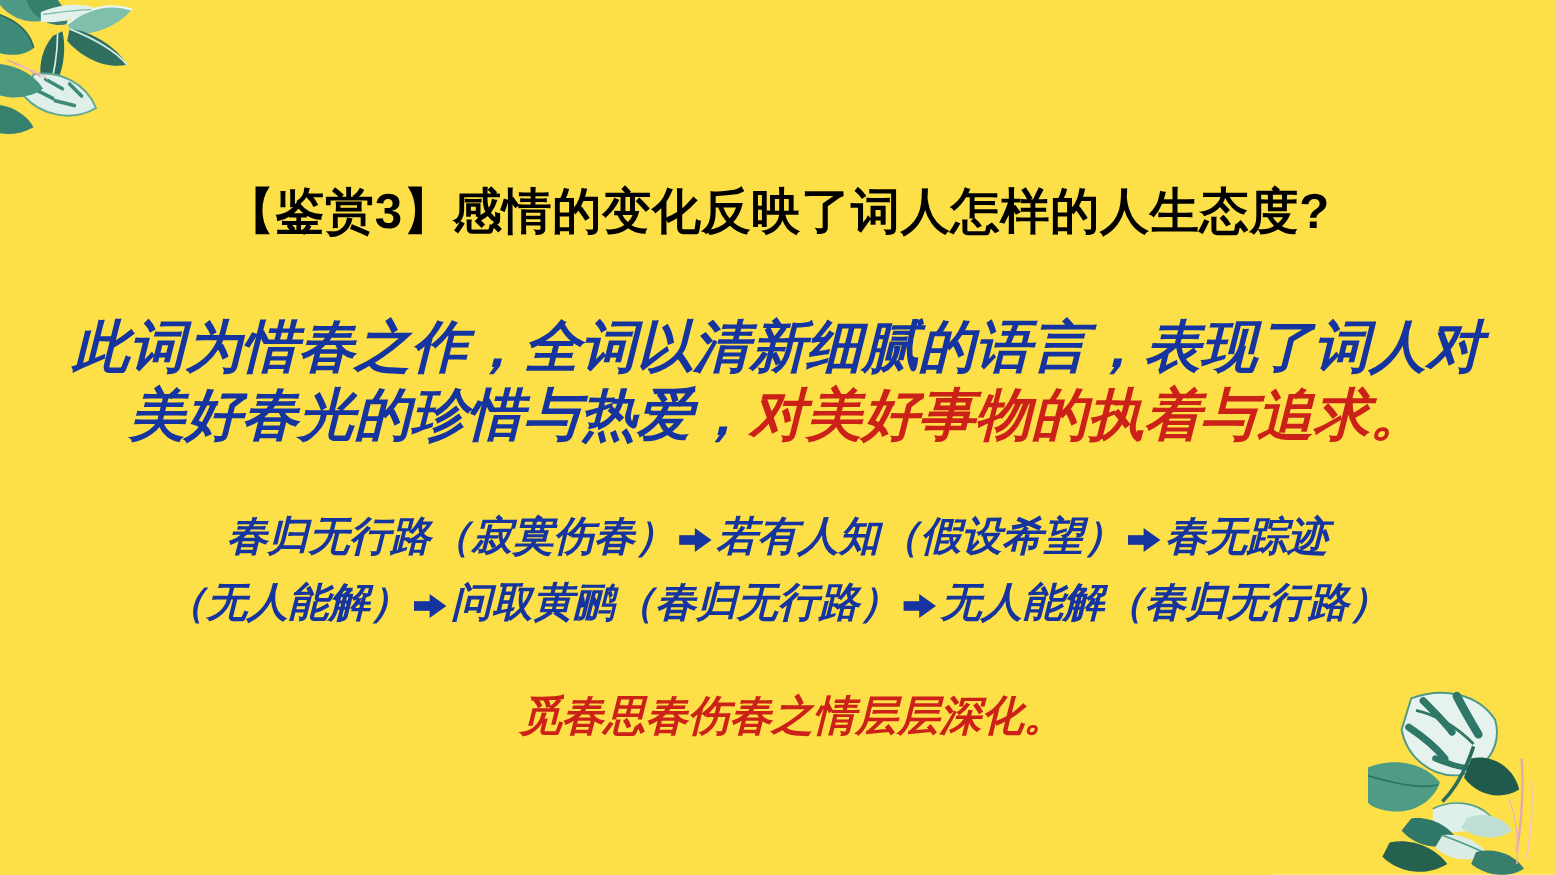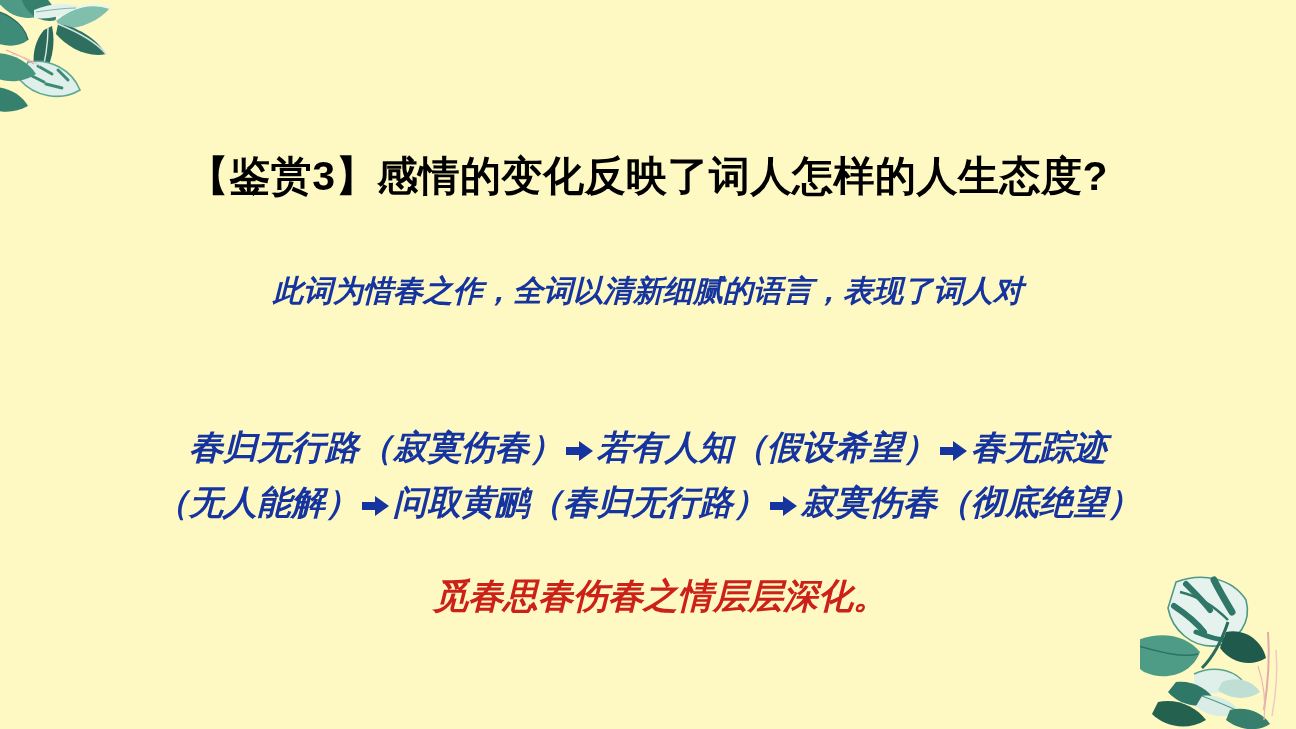--- a/index.html
+++ b/index.html
@@ -12,21 +12,21 @@
     height: 729px;
     background: #ffffff;
     overflow: hidden;
     position: relative;
     font-family: "Liberation Serif", "DejaVu Serif", serif;
   }
 
   .slide {
     position: absolute;
     inset: 0;
-    background: #fef9c3;
+    background: #fde047;
   }
 
   
   .deco {
     position: absolute;
     pointer-events: none;
   }
   .deco-tl {
     left: -6px;
     top: -8px;
@@ -71,21 +71,21 @@
     top: 420px;
   }
   .para-conclusion {
     top: 572px;
   }
 
   .line {
     font-family: "Liberation Serif", "DejaVu Serif", serif;
     font-style: italic;
     font-weight: 700;
-    font-size: 30px;
+    font-size: 47px;
     line-height: 57px;
     white-space: nowrap;
     color: #1534a0;
   }
 
   .line-chain {
     font-size: 34px;
     line-height: 55px;
   }
 
@@ -197,24 +197,25 @@
         <path d="M 136 80 C 138 102 136 124 132 146" stroke="#f0c6c6" stroke-width="1.4" fill="none"></path>
         <path d="M 118 96 C 124 114 126 132 124 150" stroke="#eab6b7" stroke-width="1.2" fill="none"></path>
       </g>
     </svg>
   </div>
 
   <div class="title">【鉴赏3】感情的变化反映了词人怎样的人生态度?</div>
 
   <div class="para-block para-summary">
     <div class="line txt-blue">此词为惜春之作，全词以清新细腻的语言，表现了词人对</div>
+    <div class="line"><span class="txt-blue">美好春光的珍惜与热爱，</span><span class="txt-red">对美好事物的执着与追求。</span></div>
   </div>
 
   <div class="para-block para-chain">
     <div class="line line-chain txt-blue"><span>春归无行路（寂寞伤春）</span><span class="arrow"></span><span>若有人知（假设希望）</span><span class="arrow"></span><span>春无踪迹</span></div>
-    <div class="line line-chain txt-blue"><span>（无人能解）</span><span class="arrow"></span><span>问取黄鹂（春归无行路）</span><span class="arrow"></span><span>寂寞伤春（彻底绝望）</span></div>
+    <div class="line line-chain txt-blue"><span>（无人能解）</span><span class="arrow"></span><span>问取黄鹂（春归无行路）</span><span class="arrow"></span><span>无人能解（春归无行路）</span></div>
   </div>
 
   <div class="para-block para-conclusion">
     <div class="line line-conclusion">觅春思春伤春之情层层深化。</div>
   </div>
 
 </div>
 
 </body></html>

